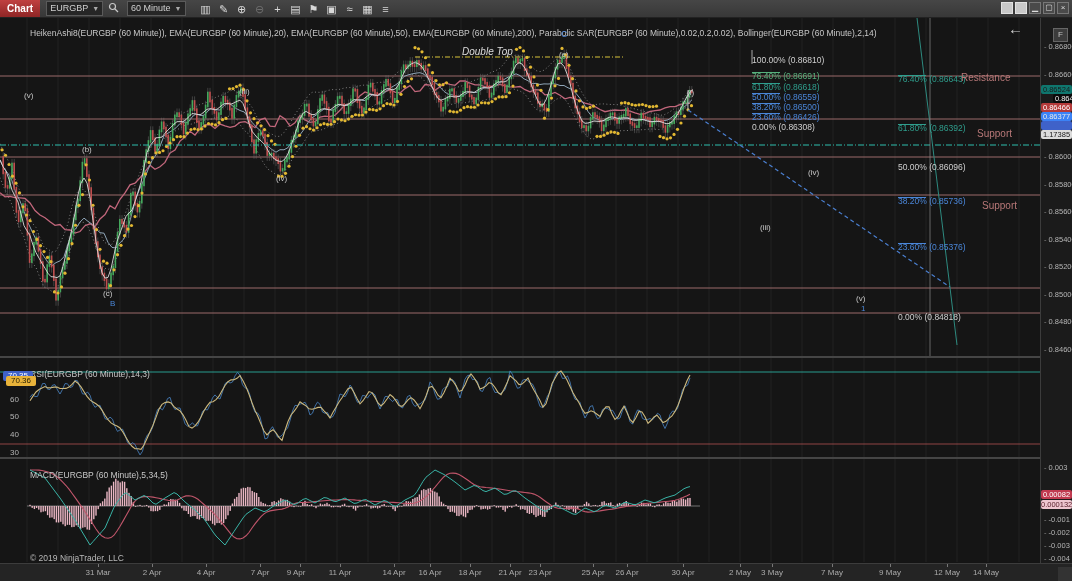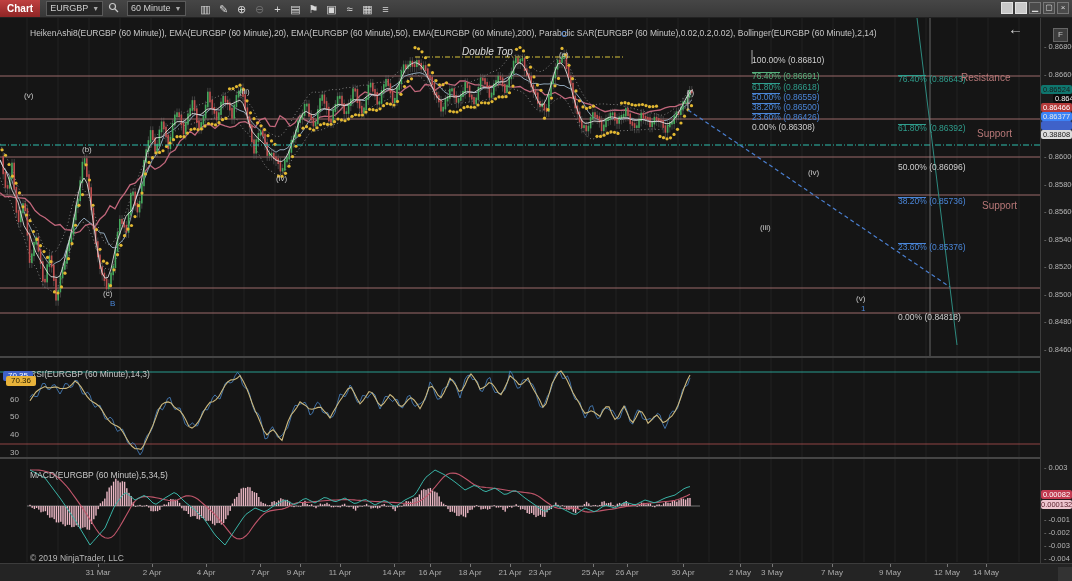--- a/index.html
+++ b/index.html
@@ -1413,21 +1413,21 @@
       <div class="axis-tick" style="top: 470px;">0.002</div>
       <div class="axis-tick" style="top: 497px;">-0.001</div>
       <div class="axis-tick" style="top: 510px;">-0.002</div>
       <div class="axis-tick" style="top: 523px;">-0.003</div>
       <div class="axis-tick" style="top: 536px;">-0.004</div>
       <div class="marker" style="top: 67px; left: 0px; background: #0f766e; color: rgb(26, 26, 26);">0.86524</div>
       <div class="marker" style="top: 76px; left: 12px; background: rgb(11, 11, 11); color: rgb(240, 240, 240); text-align: center;">0.86474</div>
       <div class="marker" style="top: 85px; left: 0px; background: rgb(181, 58, 58); color: rgb(255, 255, 255);">0.86466</div>
       <div class="marker" style="top: 94px; left: 0px; background: #3b82f6; color: rgb(232, 232, 232);">0.86377</div>
       <div class="marker" style="top: 103px; left: 0px; background: rgb(63, 98, 201); color: rgb(255, 255, 255);"></div>
-      <div class="marker" style="top: 112px; left: 0px; background: rgb(220, 220, 220); color: rgb(26, 26, 26);">0.38808</div>
+      <div class="marker" style="top: 112px; left: 0px; background: rgb(220, 220, 220); color: rgb(26, 26, 26);">1.17385</div>
       <div class="marker" style="top: 472px; left: 0px; background: rgb(193, 58, 80); color: rgb(255, 255, 255);">0.00082</div>
       <div class="marker" style="top: 482px; left: 0px; background: rgb(238, 198, 208); color: rgb(85, 29, 40);">0.000132</div>
     </div>
   <div class="date-axis" id="date-axis">
       <div class="date-tick" style="left: 98px;"></div>
       <div class="date-lbl" style="left: 98px;">31 Mar</div>
       <div class="date-tick" style="left: 152px;"></div>
       <div class="date-lbl" style="left: 152px;">2 Apr</div>
       <div class="date-tick" style="left: 206px;"></div>
       <div class="date-lbl" style="left: 206px;">4 Apr</div>

